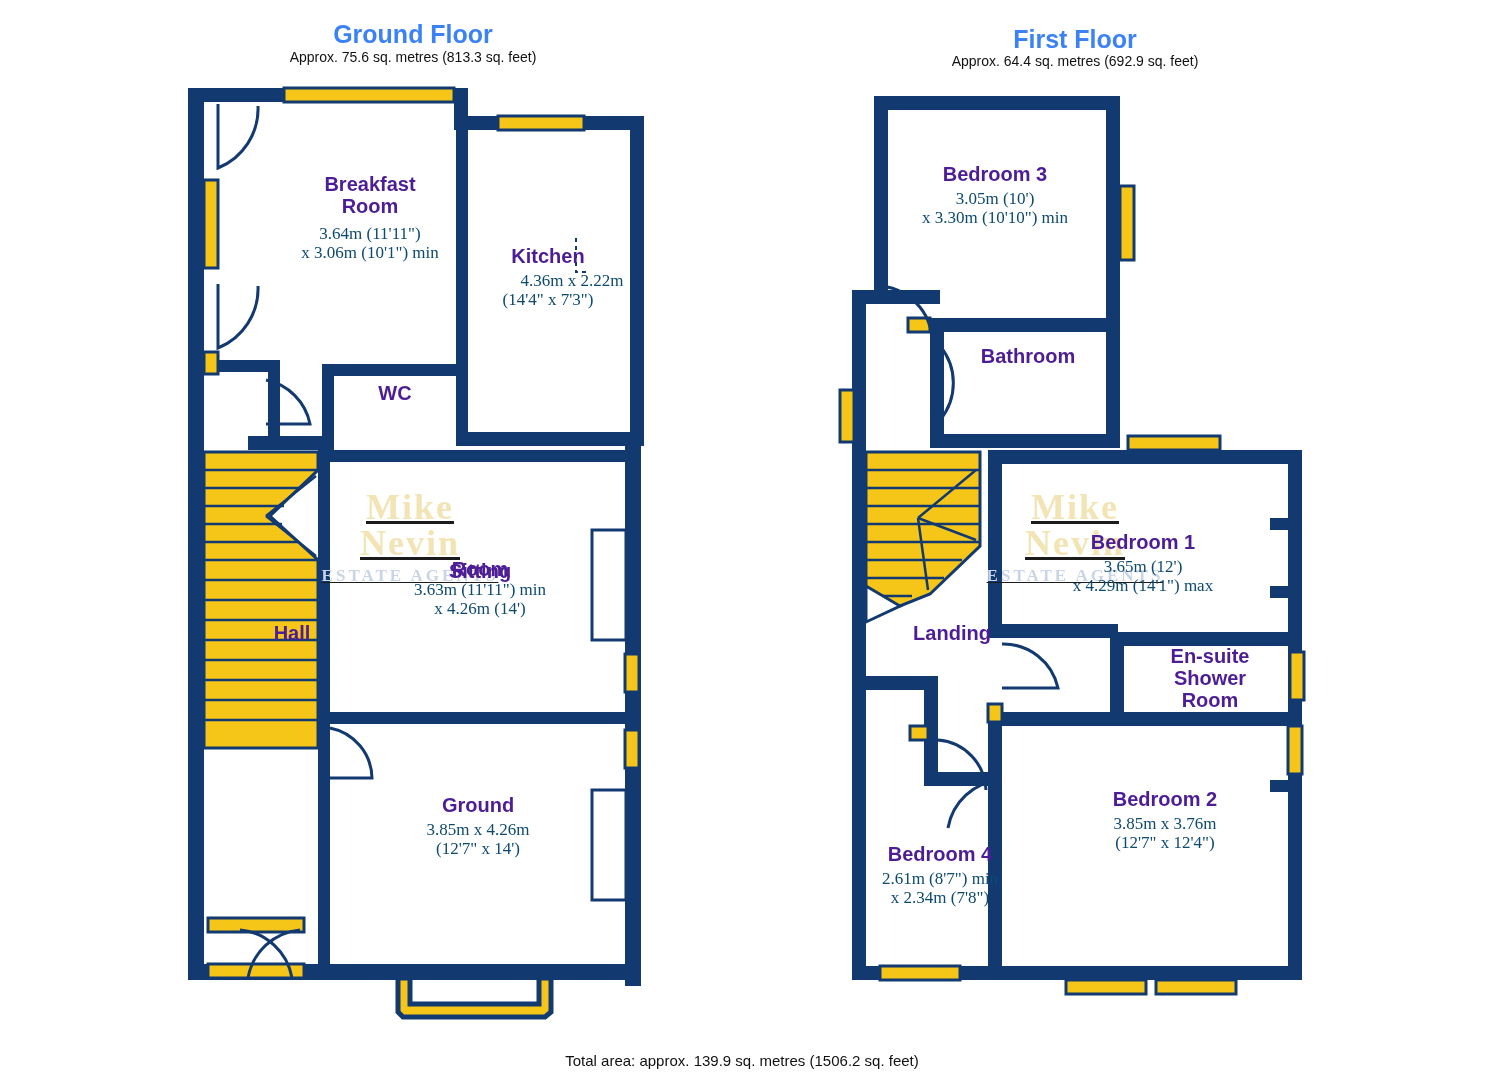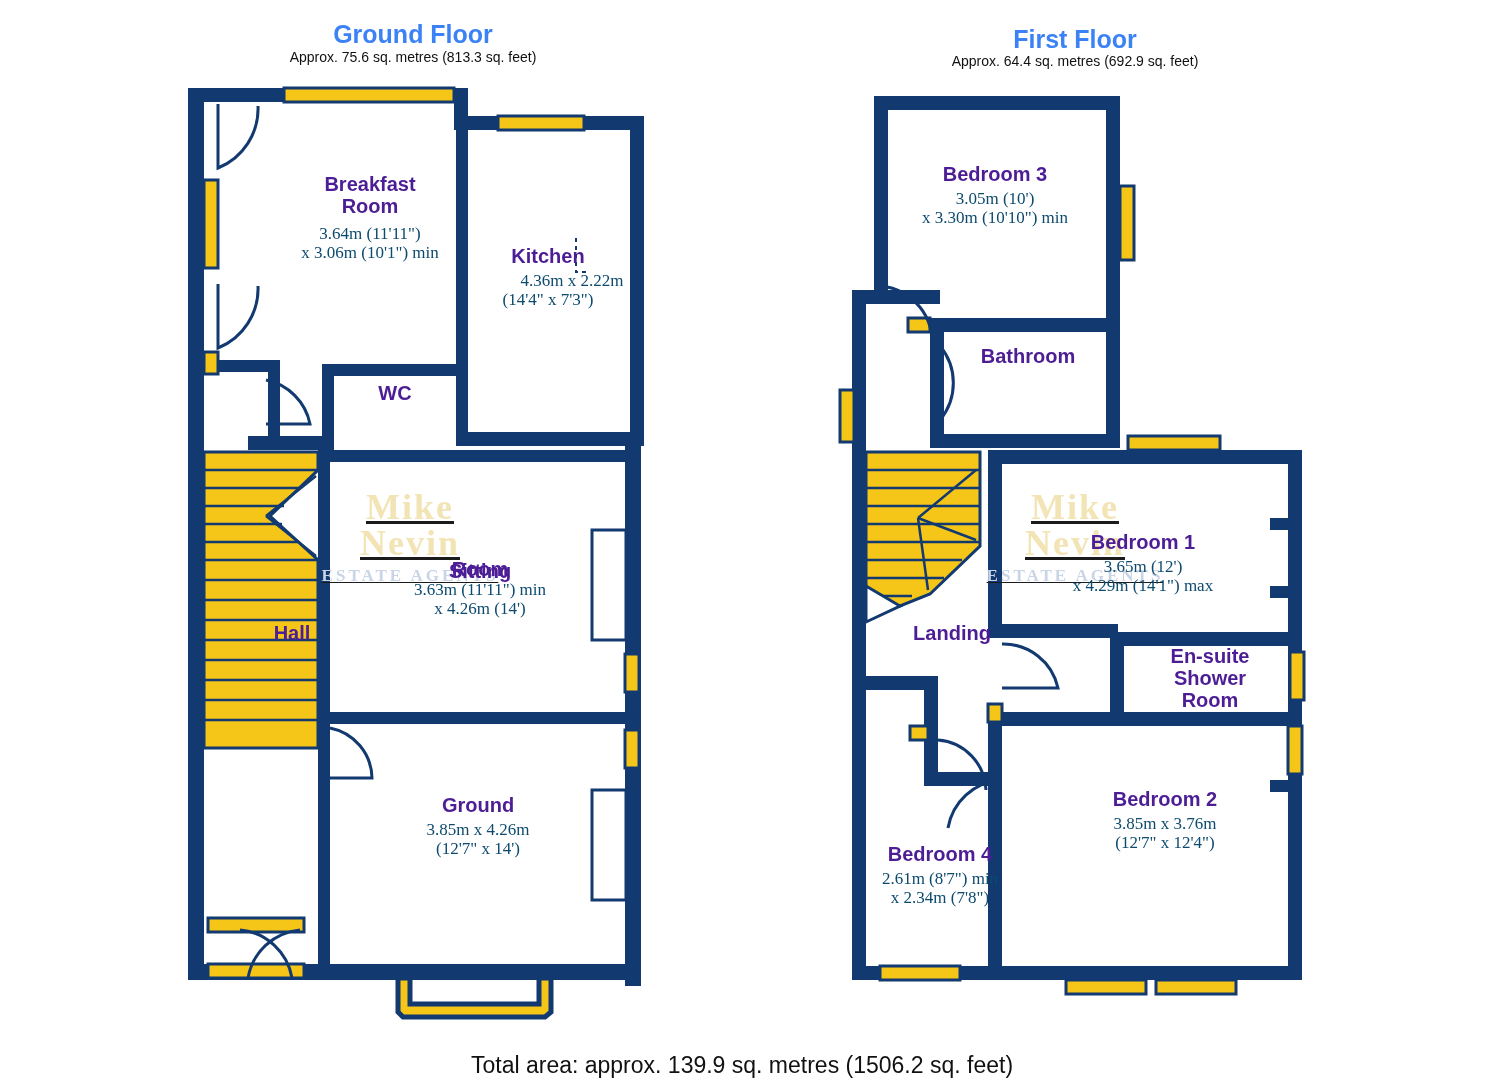--- a/index.html
+++ b/index.html
@@ -8,21 +8,21 @@
     background:#ffffff;
     font-family:"Liberation Sans", sans-serif;
     color:#1b1b1b;
   }
   .plan{position:absolute;top:0;left:0;width:1485px;height:1080px;}
   .txt{position:absolute;text-align:center;line-height:1.18;}
   .floor-title{font-size:25px;font-weight:bold;color:#3b82f6;}
   .floor-sub{font-size:14px;color:#111;}
   .room-name{font-size:20px;font-weight:bold;color:#4c1d95;}
   .room-dims{font-size:17px;color:#0c4a6e;font-family:Liberation Serif, serif;}
-  .total{font-size:23px;color:#111;}
+  .total{font-size:15px;color:#111;}
   .wm{position:absolute;text-align:center;pointer-events:none;text-decoration:underline;}
   .wm .wm-main{font-family:"Liberation Serif", serif;font-weight:bold;color:#f2e4b4;letter-spacing:2px;}
   .wm .wm-sub{font-family:"Liberation Serif", serif;font-weight:bold;color:#c9d4e6;letter-spacing:3px;}
   svg{position:absolute;top:0;left:0;}
 </style>
 </head>
 <body>
 
 <svg class="plan" width="1485" height="1080">
 

